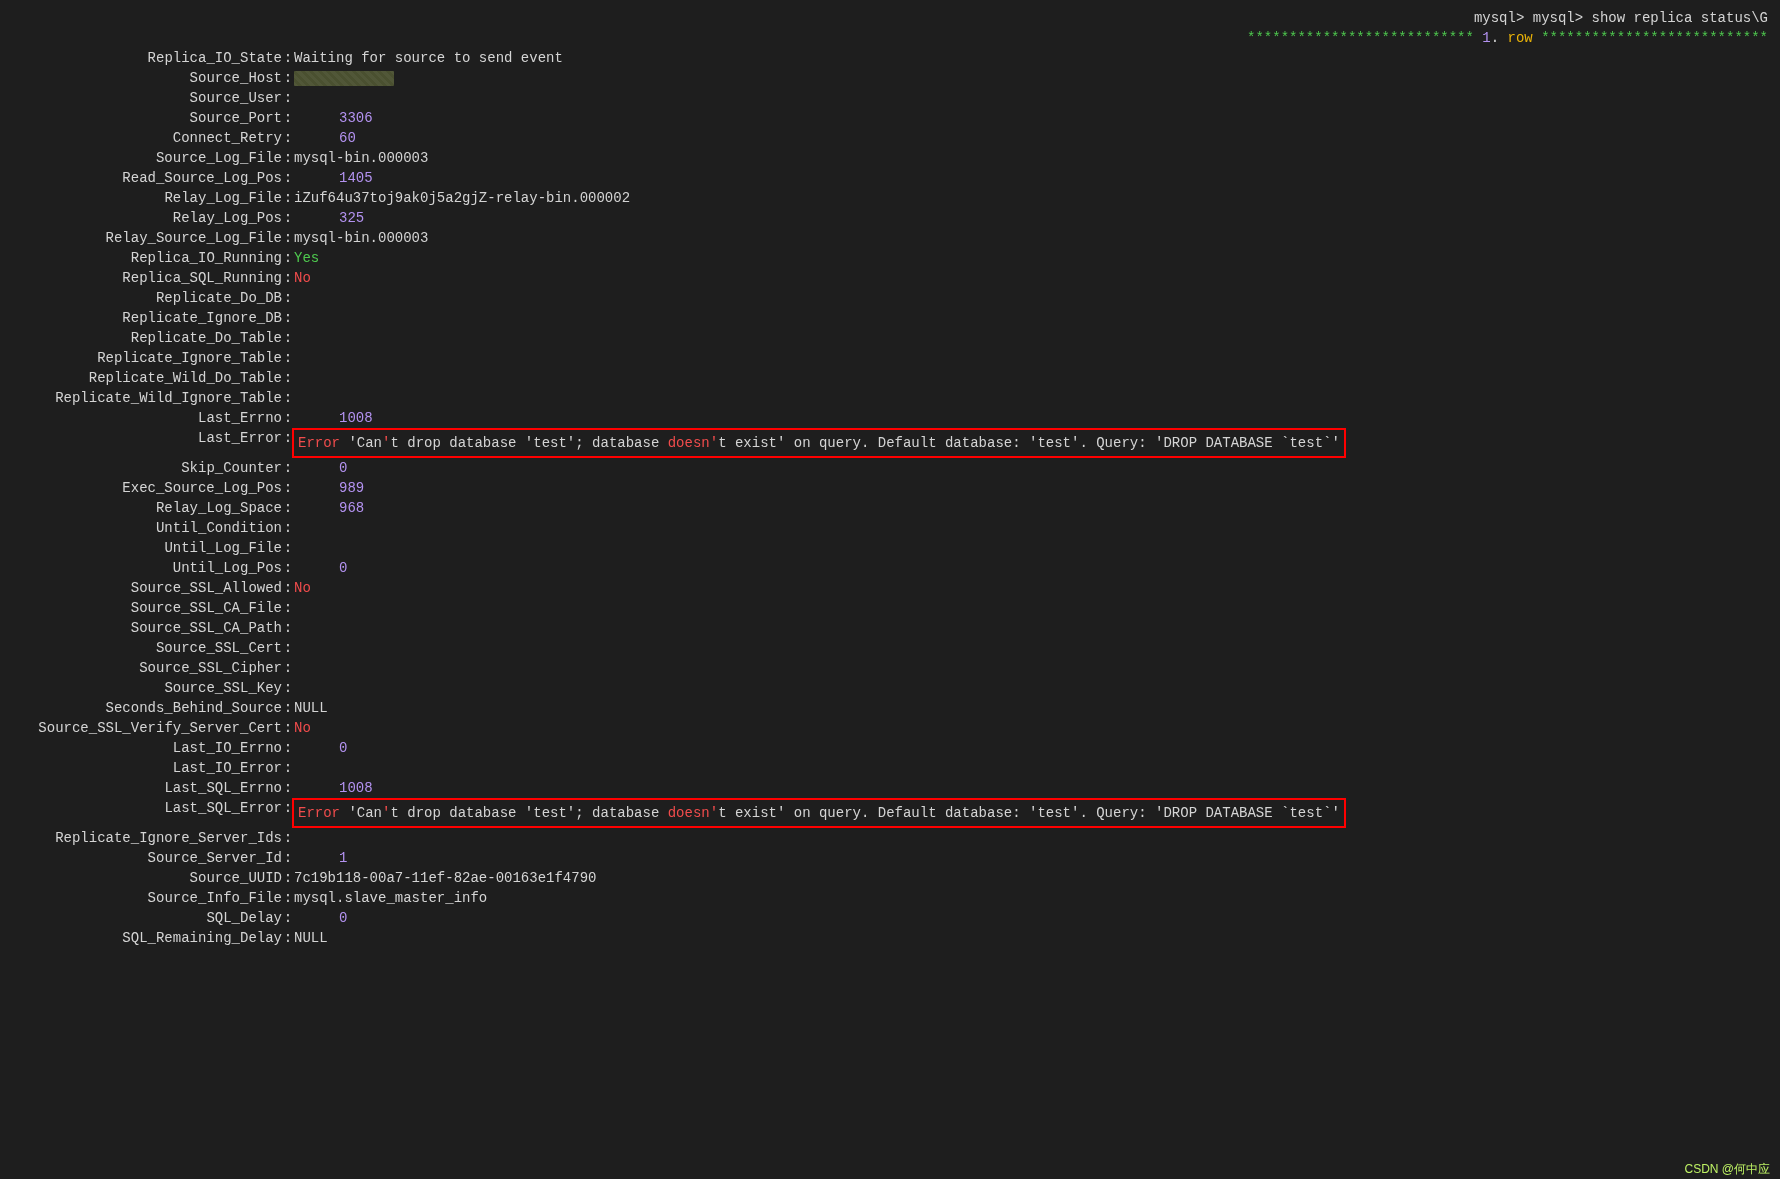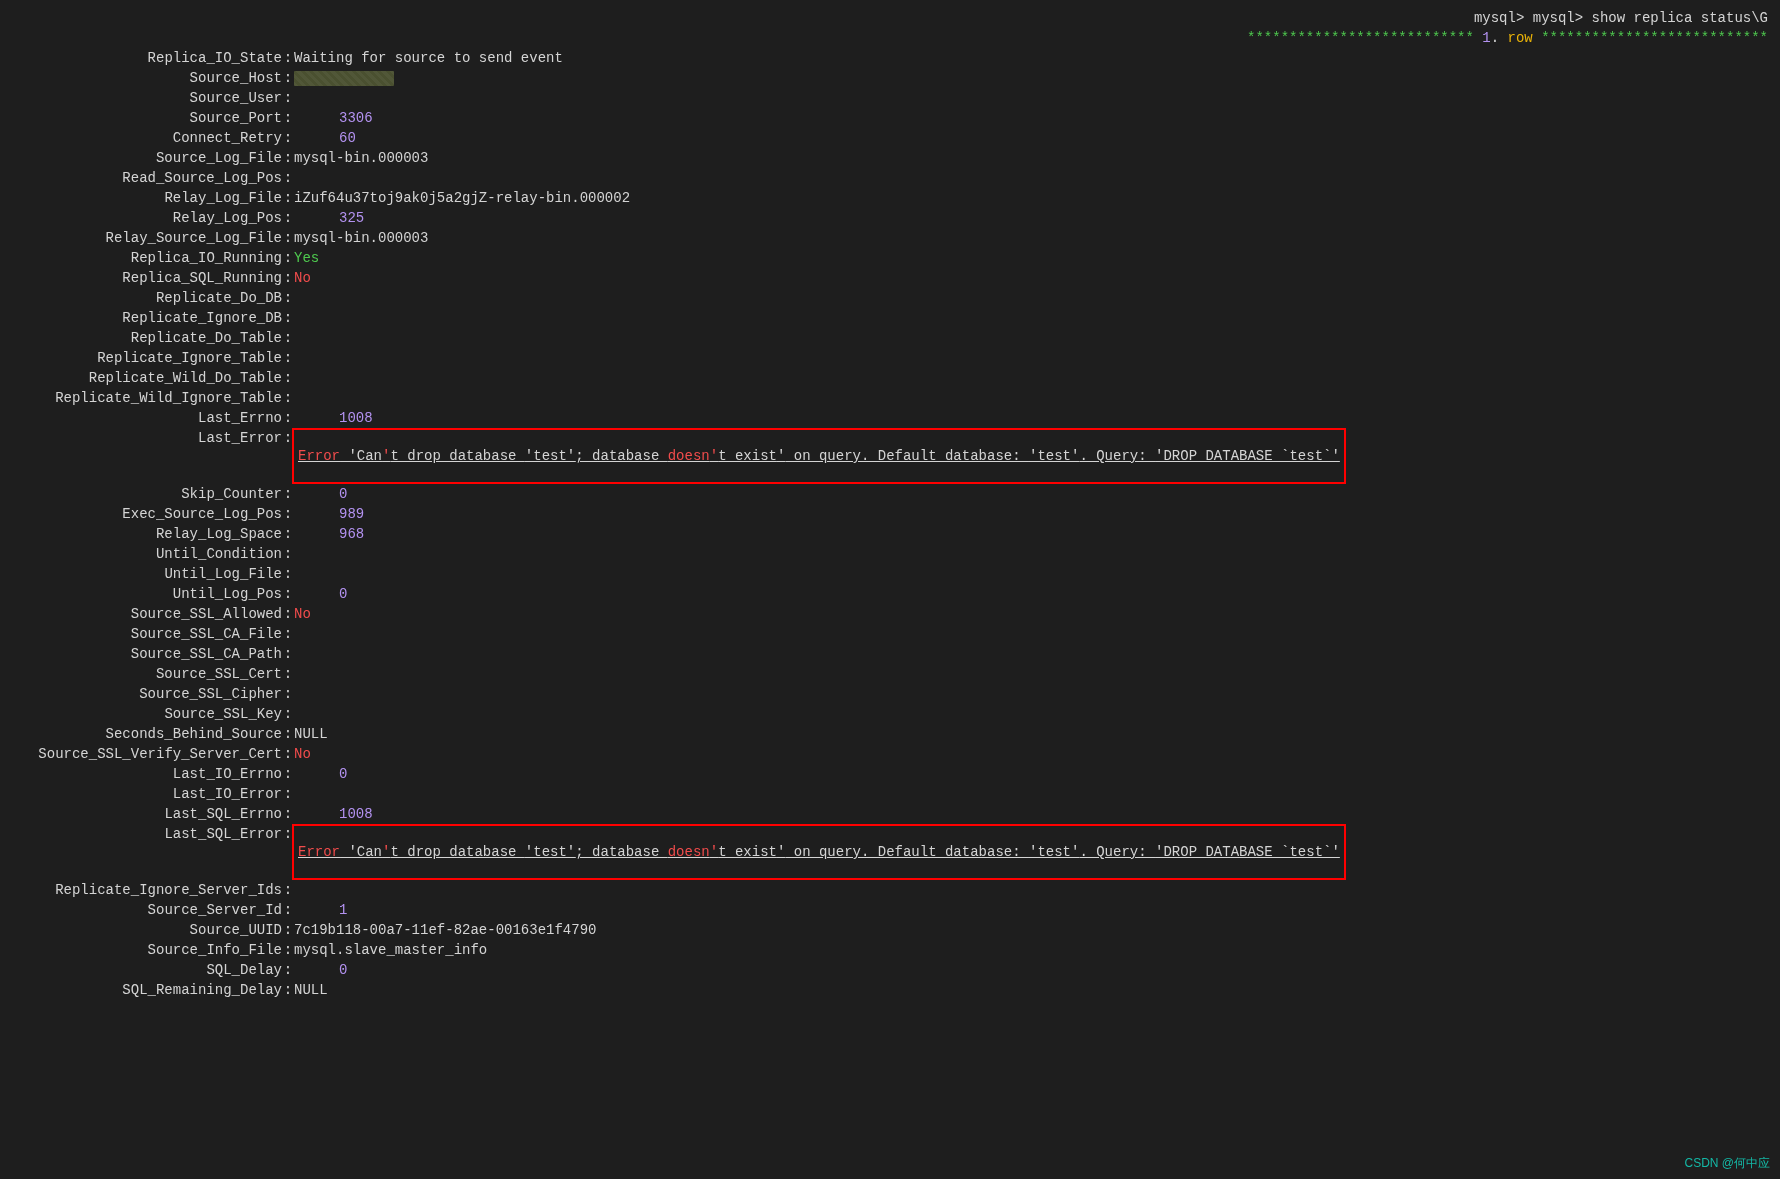--- a/index.html
+++ b/index.html
@@ -24,38 +24,37 @@
   .val-none { color: #f14c4c; }
   .errword { color: #f14c4c; }
   .line { display: block; text-align: right; }
   .kv { display: flex; }
   .kv .k { width: 270px; text-align: right; padding-right: 0; color: #d4d4d4; flex-shrink: 0; }
   .kv .sep { width: 12px; text-align: center; color: #d4d4d4; flex-shrink: 0; }
   .kv .v { color: #d4d4d4; flex: 1; }
   .boxed {
     border: 2px solid #ff0000;
     display: inline-block;
-    padding: 16px 4px;
+    padding: 3px 4px;
     margin-left: -2px;
-    text-decoration: underline;
   }
   .redacted {
     background: repeating-linear-gradient(45deg,#515738,#515738 3px,#4a5030 3px,#4a5030 6px);
     color: transparent;
     display: inline-block;
     width: 100px;
     height: 15px;
     vertical-align: middle;
     border-radius: 1px;
   }
   .watermark {
     position: fixed;
-    bottom: 6px;
+    bottom: 0;
     right: 10px;
-    color: #14b8a6;
+    color: #bef264;
     font-size: 12px;
     font-family: Arial, sans-serif;
   }
 </style>
 </head>
 <body>
 
 <div>
 
   <div class="line">
@@ -102,20 +101,21 @@
         <span class="v"><span class="val-num">60</span></span>
       </div>
       <div class="kv">
         <span class="k">Source_Log_File</span>
         <span class="sep">:</span>
         <span class="v">mysql-bin.000003</span>
       </div>
       <div class="kv">
         <span class="k">Read_Source_Log_Pos</span>
         <span class="sep">:</span>
+        <span class="v"><span class="val-num">1405</span></span>
       </div>
       <div class="kv">
         <span class="k">Relay_Log_File</span>
         <span class="sep">:</span>
         <span class="v">iZuf64u37toj9ak0j5a2gjZ-relay-bin.000002</span>
       </div>
       <div class="kv">
         <span class="k">Relay_Log_Pos</span>
         <span class="sep">:</span>
         <span class="v"><span class="val-num">325</span></span>

